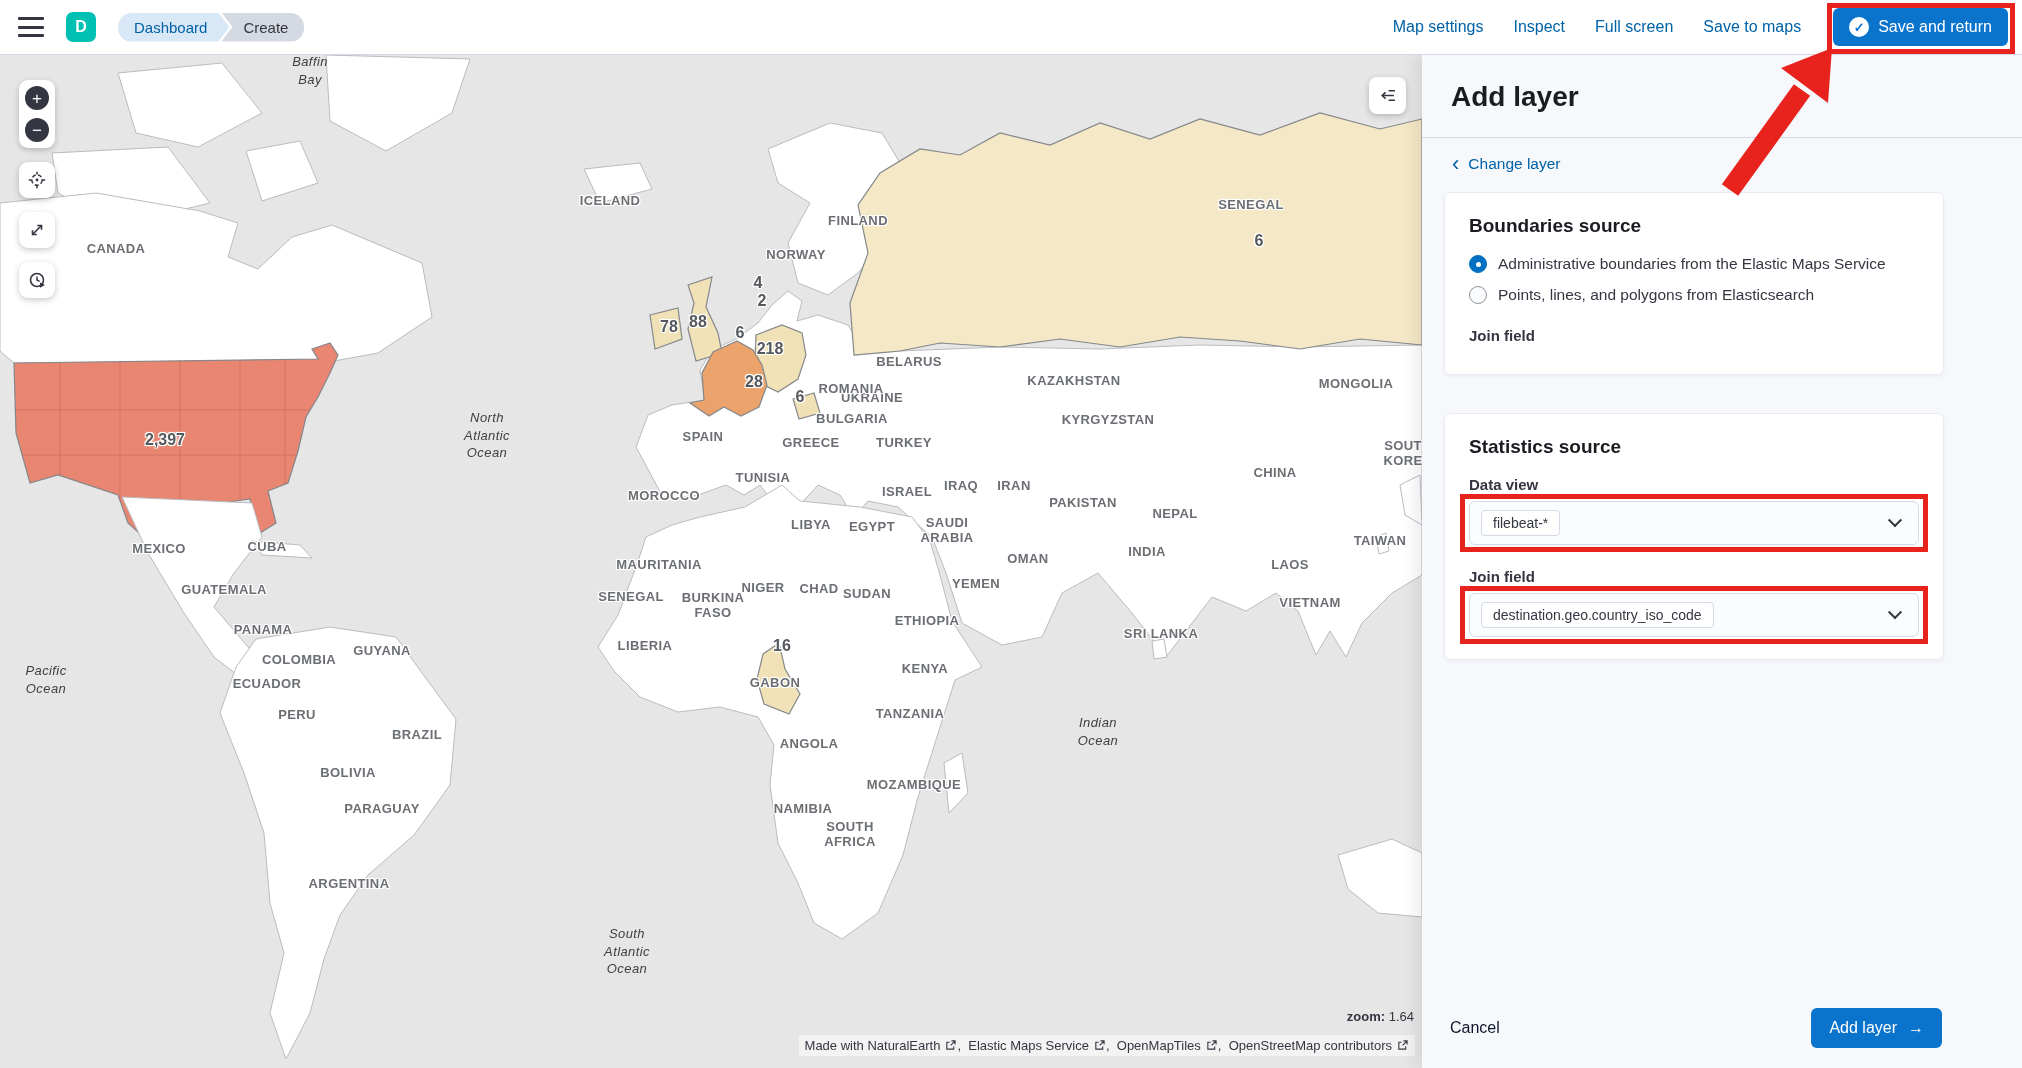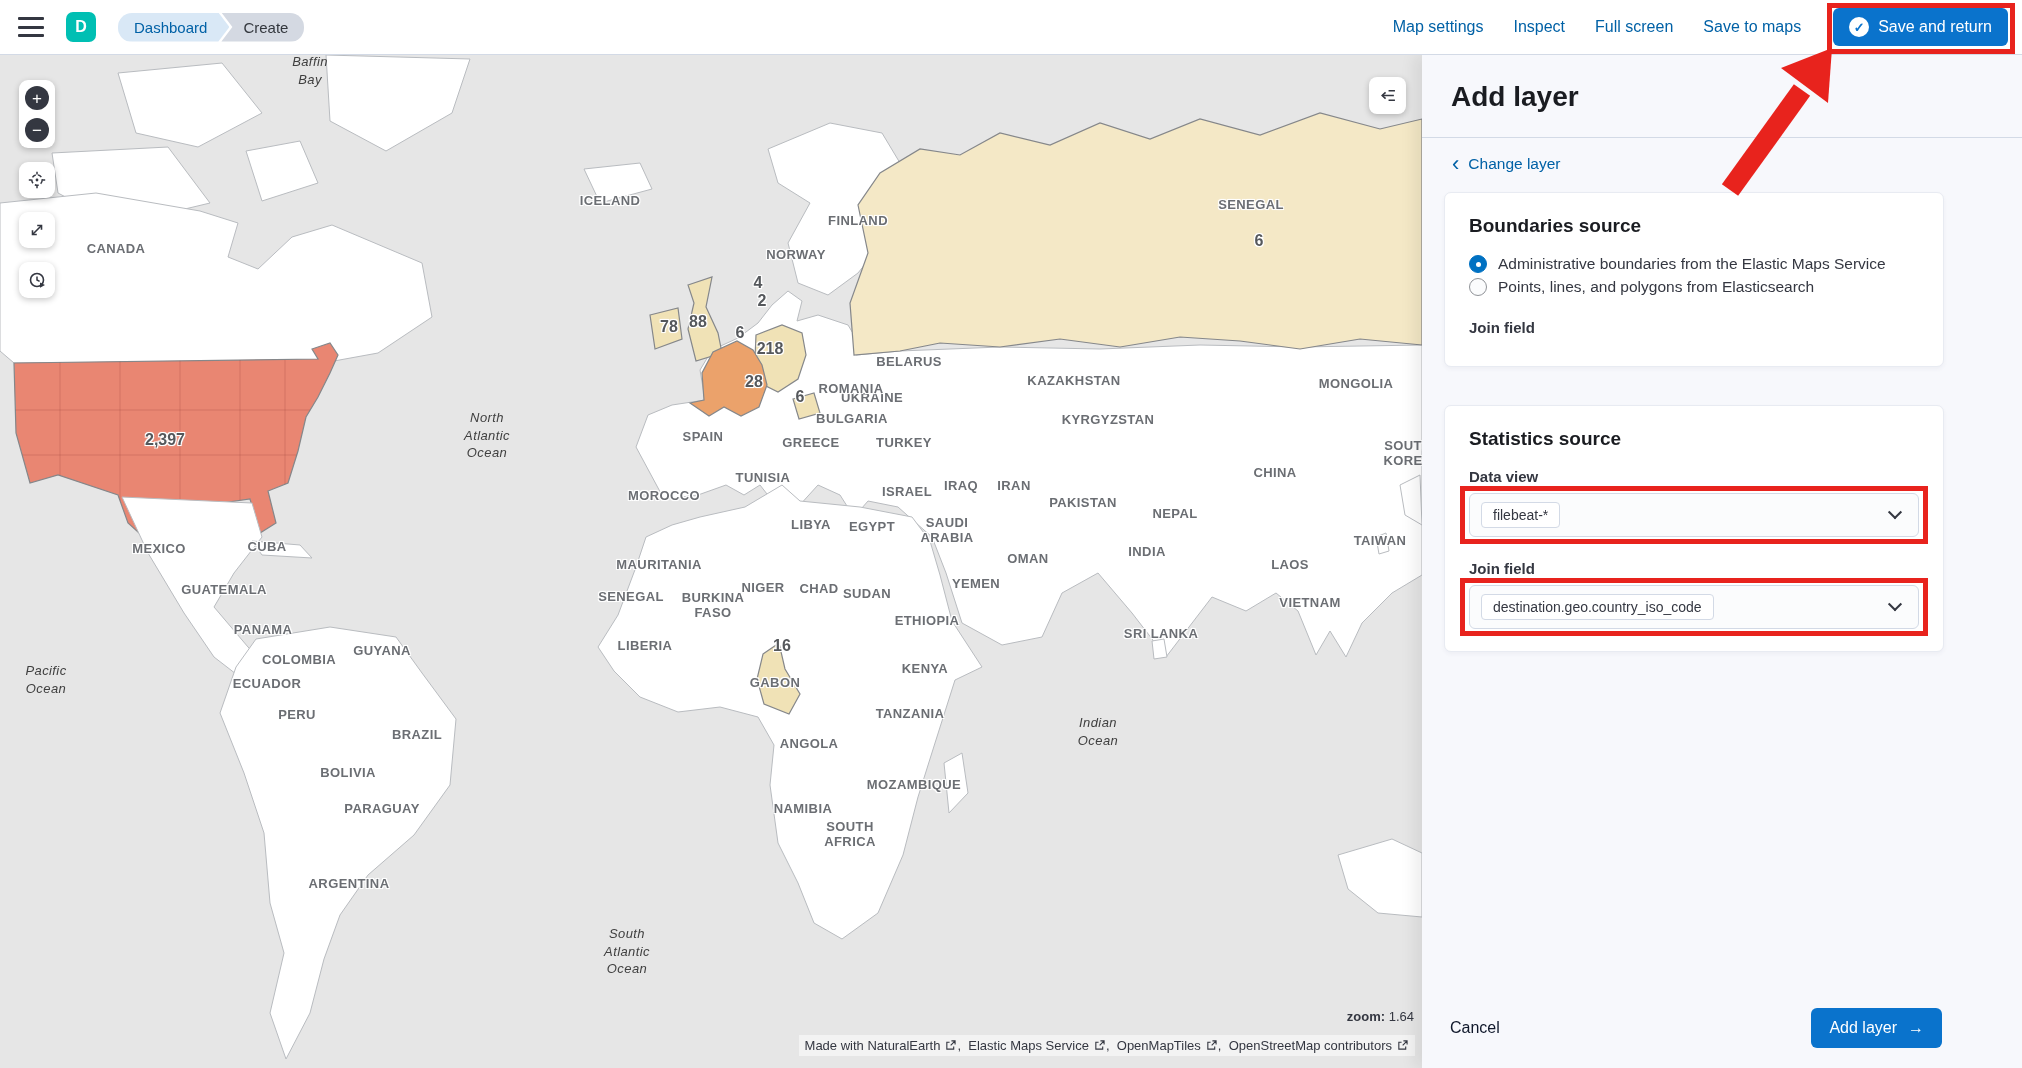--- a/index.html
+++ b/index.html
@@ -73,21 +73,21 @@
   .panel-title { font-size:28px; font-weight:700; color:#1a1c21; padding:26px 28px 24px 29px; }
   .panel-divider { height:1px; background:#d3dae6; }
   .panel-body { padding:0 78px 0 22px; }
   .back-link { display:flex; align-items:center; gap:9px; color:#0061a6; font-size:15.5px;
     font-weight:500; text-decoration:none; cursor:pointer; margin:17px 0 19px 8px; }
   .chev-left { font-size:22px; line-height:14px; font-weight:400; }
   .card { background:#fff; border:1px solid #e8ebf2; border-radius:7px;
     box-shadow:0 2px 4px rgba(50,60,90,.05); padding:22px 24px; }
   .card + .card { margin-top:38px; }
   .card h2 { font-size:19px; font-weight:700; color:#1a1c21; }
-  .radios { margin-top:18px; display:flex; flex-direction:column; gap:5px; }
+  .radios { margin-top:18px; display:flex; flex-direction:column; gap:13px; }
   .radio { display:flex; align-items:center; gap:11px; font-size:15.5px; color:#343741; cursor:pointer; }
   .radio-dot { width:18px; height:18px; border-radius:50%; background:#fbfcfd; border:1px solid #909398; flex:none; }
   .radio-dot.selected { background:#0071c2; border-color:#0071c2; position:relative; }
   .radio-dot.selected::after { content:""; position:absolute; left:5.5px; top:5.5px;
     width:5px; height:5px; border-radius:50%; background:#fff; }
   .field { margin-top:23px; }
   .field-label { display:block; font-size:15px; font-weight:700; color:#343741; margin-bottom:8px; }
   .combo-wrap { position:relative; }
   .combo { height:44px; background:#fbfcfd; border:1px solid #d3dae6; border-radius:6px;
     display:flex; align-items:center; cursor:pointer; }

